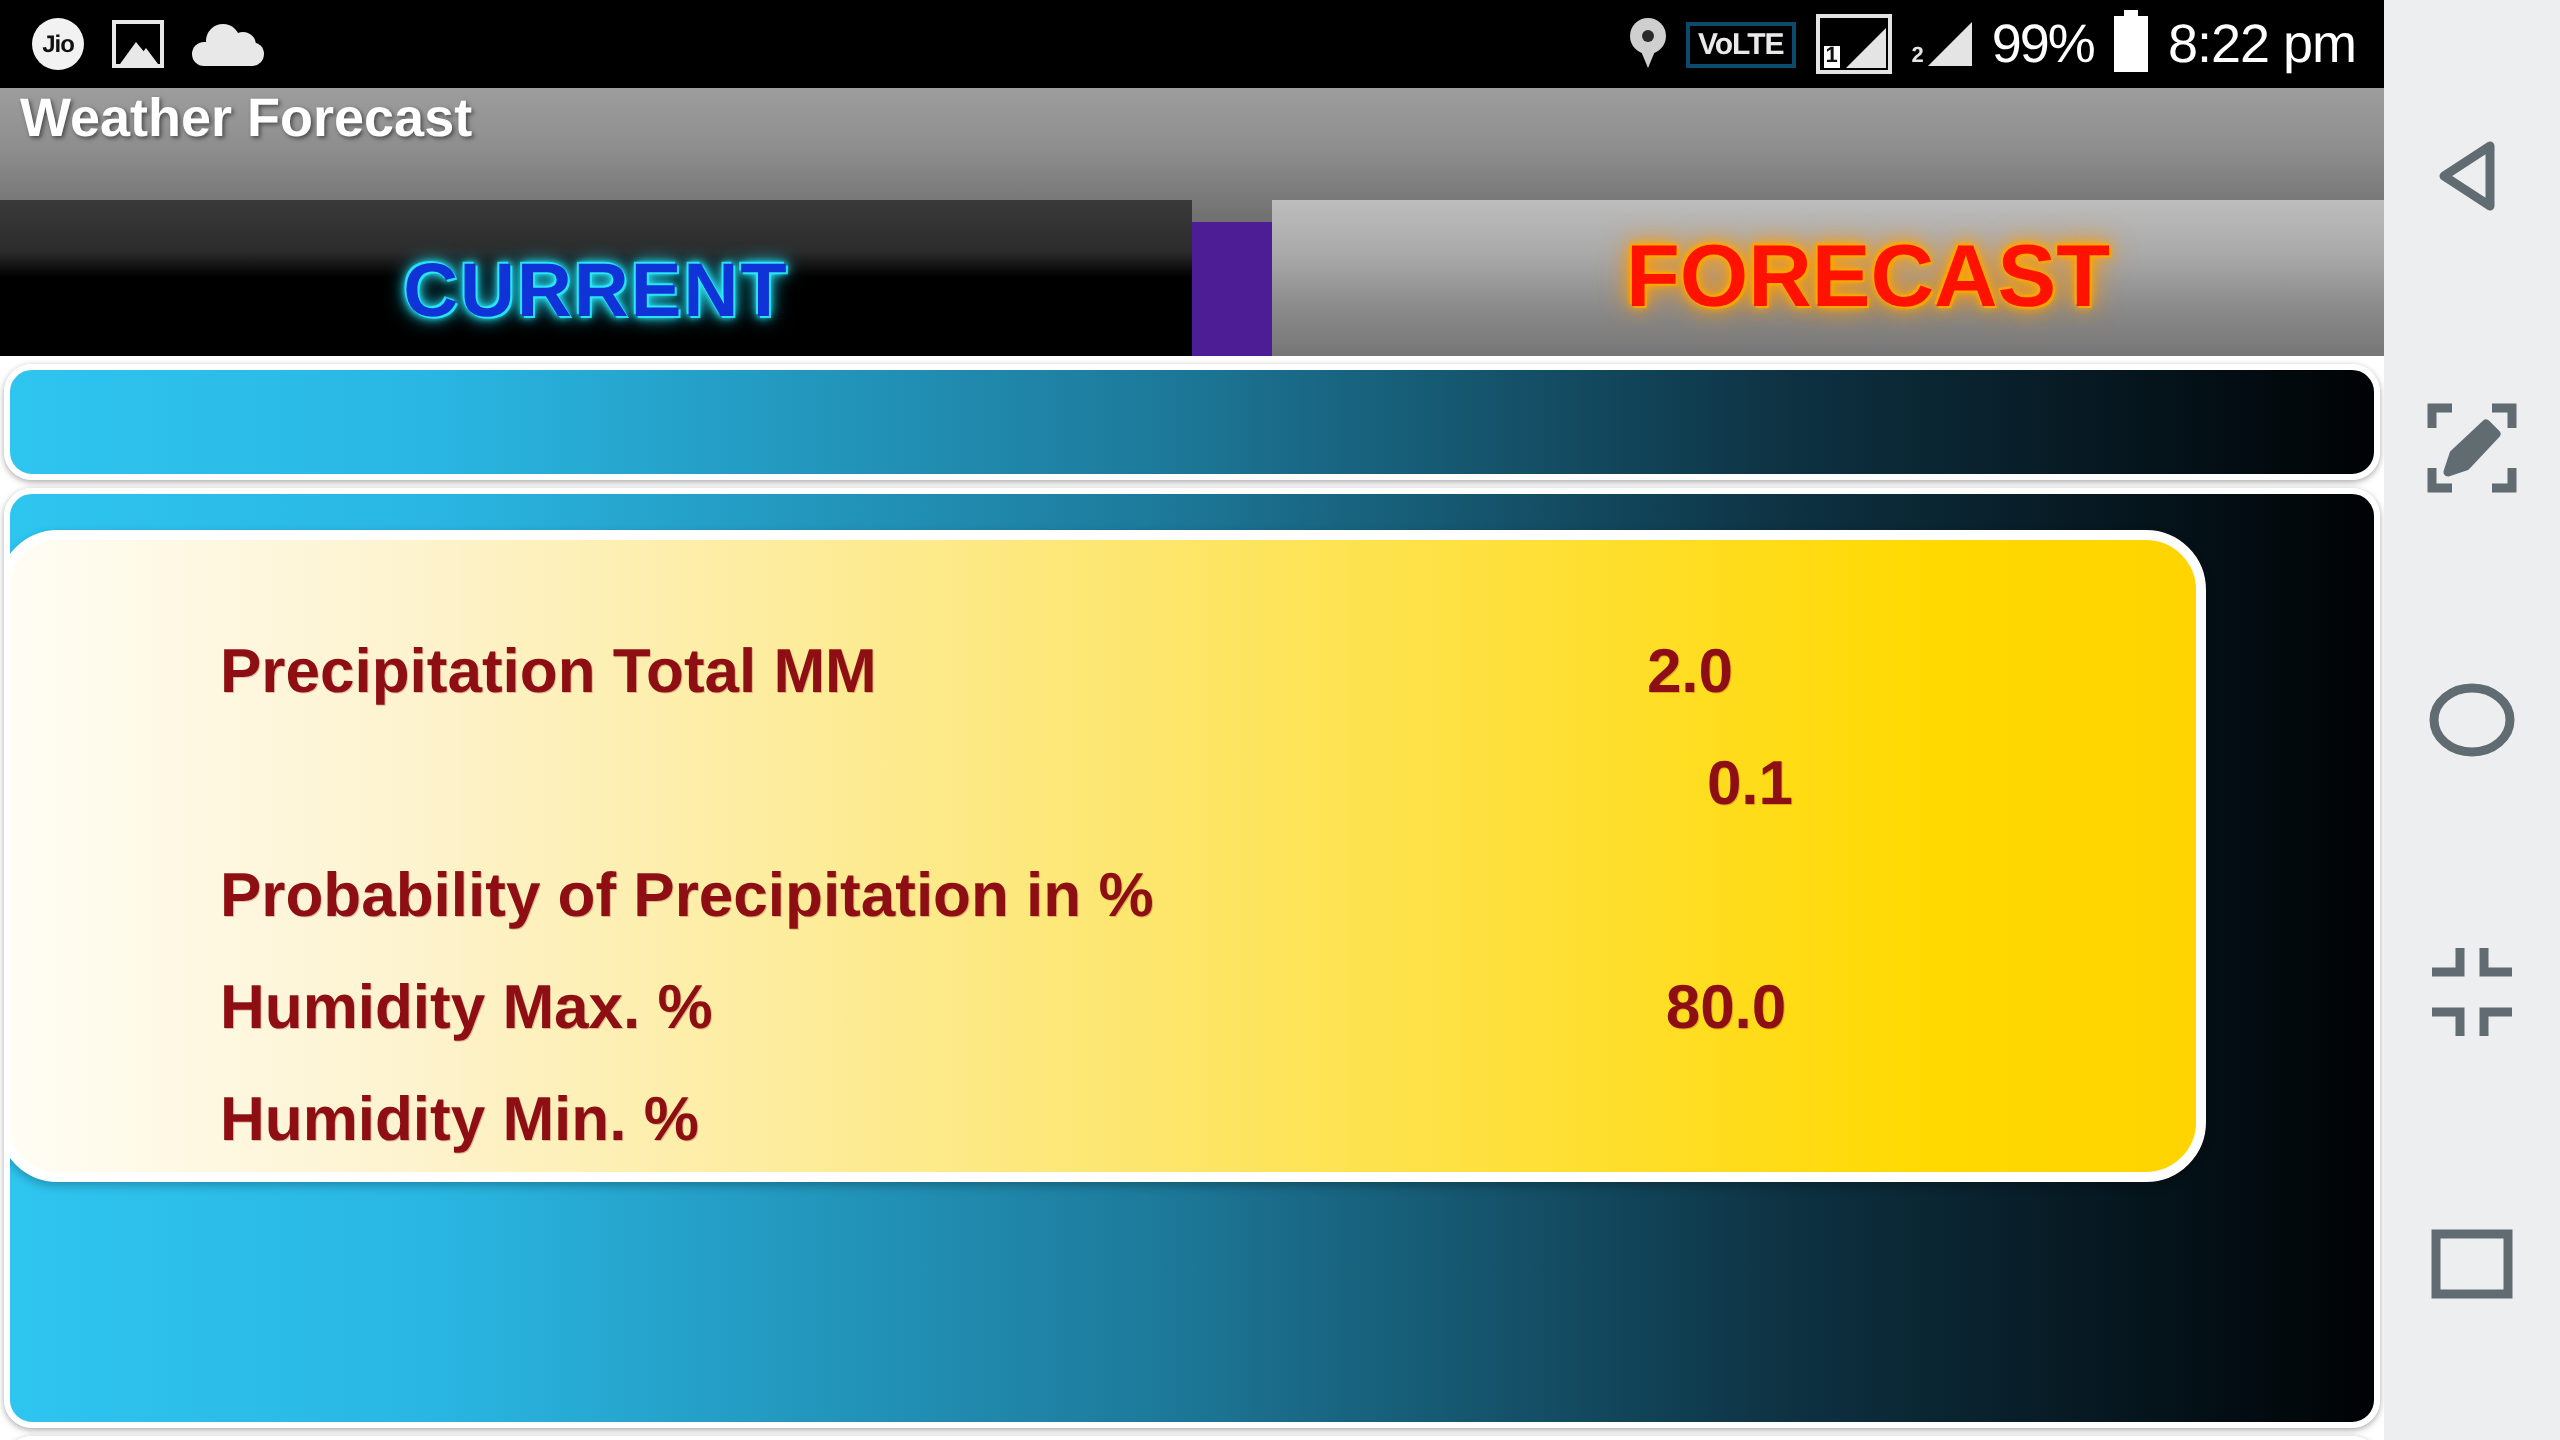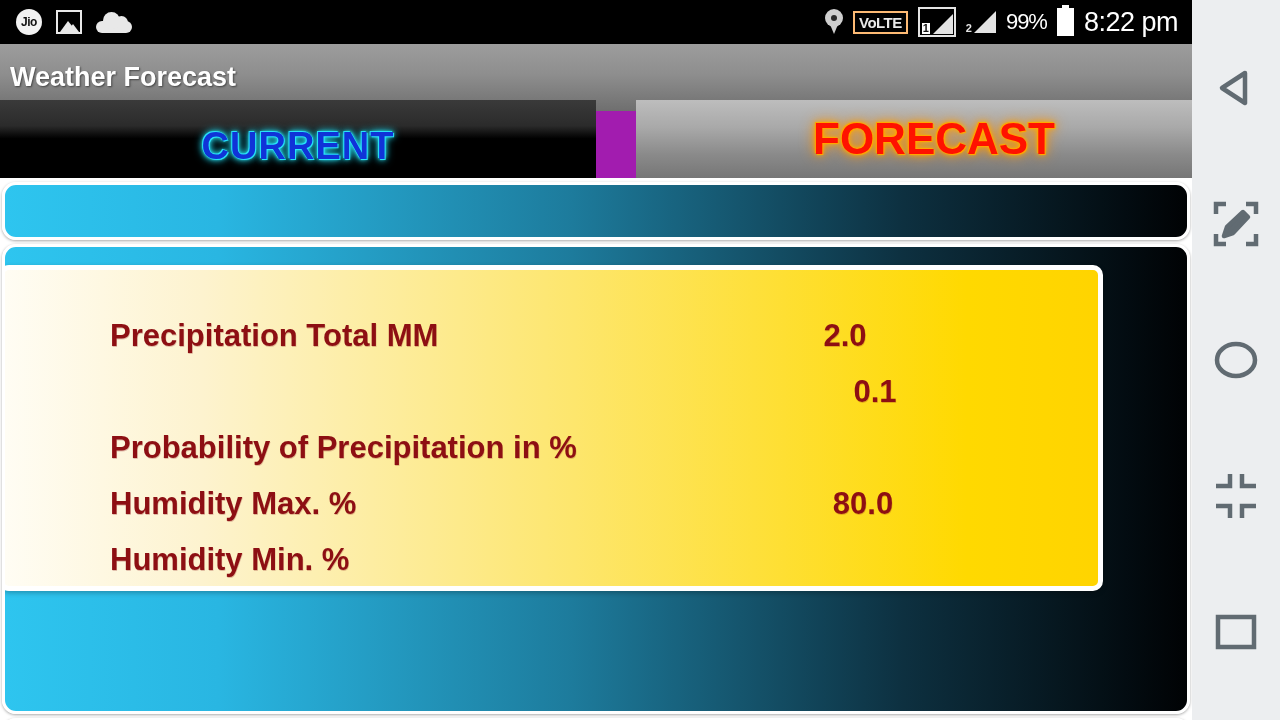--- a/index.html
+++ b/index.html
@@ -2,21 +2,21 @@
 <html><head>
 <meta charset="utf-8">
 <style>
   * { margin:0; padding:0; box-sizing:border-box; }
   html,body { width:1280px; height:720px; overflow:hidden; background:#000; }
   body { font-family:"Liberation Sans", sans-serif; }
 
   #screen { position:relative; width:1280px; height:720px; }
 
   
-  #phone { position:absolute; left:0; top:0; width:1192px; height:720px; background:#a21caf; overflow:hidden; }
+  #phone { position:absolute; left:0; top:0; width:1192px; height:720px; background:#4c1d95; overflow:hidden; }
 
   
   #statusbar { position:absolute; left:0; top:0; width:1192px; height:44px; background:#000;
                display:flex; align-items:center; }
   .sb-left { display:flex; align-items:center; gap:14px; padding-left:16px; }
   .sb-right { display:flex; align-items:center; gap:10px; margin-left:auto; padding-right:14px; }
 
   .jio-icon { width:26px; height:26px; border-radius:50%; background:#f2f2f2; color:#111;
               font-size:12px; font-weight:bold; display:flex; align-items:center; justify-content:center;
               font-family:"Liberation Sans", sans-serif; letter-spacing:-0.5px; }
@@ -29,40 +29,40 @@
   .cloud-icon .c1 { position:absolute; left:0; bottom:0; width:36px; height:12px; background:#e8e8e8; border-radius:7px; }
   .cloud-icon .c2 { position:absolute; left:7px; top:1px; width:17px; height:17px; background:#e8e8e8; border-radius:50%; }
   .cloud-icon .c3 { position:absolute; left:19px; top:5px; width:13px; height:13px; background:#e8e8e8; border-radius:50%; }
 
   .pin-icon { width:18px; height:26px; position:relative; }
   .pin-icon .head { position:absolute; top:0; left:0; width:18px; height:18px; border-radius:50% 50% 50% 50%; background:#cfcfcf; }
   .pin-icon .dot { position:absolute; top:6px; left:6px; width:6px; height:6px; border-radius:50%; background:#2a2a2a; }
   .pin-icon .tip { position:absolute; top:13px; left:4px; width:0; height:0;
       border-left:5px solid transparent; border-right:5px solid transparent; border-top:12px solid #cfcfcf; }
 
-  .volte { border:2px solid #fdba74; color:#e9e9e9; font-size:15px; font-weight:bold; padding:0 4px;
+  .volte { border:2px solid #0c4a6e; color:#e9e9e9; font-size:15px; font-weight:bold; padding:0 4px;
            line-height:19px; height:23px; letter-spacing:-0.5px; }
   .sig-box { position:relative; width:38px; height:30px; border:2px solid #e4e4e4; }
   .sig-box .lte { position:absolute; left:3px; top:0px; font-size:11px; font-weight:bold; color:#fff; line-height:11px;margin-top:48px; }
   .sig-box .num { position:absolute; left:2px; bottom:1px; font-size:11px; font-weight:bold; color:#fff;
                   background:#fff; color:#111; line-height:11px; padding:0 1px; }
   .tri { width:0; height:0; border-left:20px solid transparent; border-bottom:20px solid #e4e4e4; }
   .sig-box .tri { position:absolute; right:1px; bottom:1px; }
   .sig2 { display:flex; align-items:flex-end; gap:2px; }
   .sig2 .num2 { font-size:11px; font-weight:bold; color:#e4e4e4; line-height:10px; }
   .sig2 .tri2 { width:0; height:0; border-left:22px solid transparent; border-bottom:22px solid #e4e4e4; }
-  .pct { color:#fff; font-size:22px; font-weight:normal; letter-spacing:-1px; }
+  .pct { color:#fff; font-size:27px; font-weight:normal; letter-spacing:-1px; }
   .batt { width:17px; height:28px; border:0; background:#fff; position:relative; }
   .batt::before { content:""; position:absolute; left:5px; top:-3px; width:7px; height:3px; background:#fff; }
   .clock { color:#fff; font-size:27px; letter-spacing:-0.5px; }
 
   
   #titlebar { position:absolute; left:0; top:44px; width:1192px; height:67px;
       background:linear-gradient(to bottom,#9d9d9d 0%,#8e8e8e 45%,#6f6f6f 100%);
-      display:flex; align-items:center; }
+      display:flex; }
   #titlebar .t { color:#fff; font-size:27px; font-weight:bold; padding-left:10px;
       text-shadow:1px 1px 2px rgba(0,0,0,.5); }
 
   
   #tabs { position:absolute; left:0; top:100px; width:1192px; height:78px; display:flex; }
   .tab { position:relative; flex:0 0 auto; display:flex; align-items:center; justify-content:center; }
   #tab-current { width:596px; height:92px;
       background:linear-gradient(to bottom,#3a3a3a 0%,#2b2b2b 28%,#000 42%,#000 100%); }
   #tab-forecast { width:596px; height:78px;
       background:linear-gradient(to bottom,#bdbdbd 0%,#a9a9a9 35%,#8a8a8a 70%,#767676 100%);margin-left:40px; }
@@ -75,21 +75,21 @@
   #content { position:absolute; left:0; top:178px; width:1192px; height:542px; background:#fff; overflow:hidden; }
 
   .day-card { position:relative; margin:4px 2px 0 2px; border:3px solid #ffffff; border-radius:14px;
       background:linear-gradient(to right,#2ec5ef 0%,#29b6e2 18%,#1d7b9c 48%,#0d3040 76%,#000204 100%);
       overflow:hidden; box-shadow:0 1px 3px rgba(0,0,0,.35); }
   #card-header { height:58px; }
   #card-main { height:470px; }
   #card-next { height:40px; }
 
   .inner-card { position:absolute; left:-6px; top:18px; width:1104px; height:326px;
-      border:5px solid #ffffff; border-radius:10px;
+      border:5px solid #ffffff; border-radius:30px;
       background:linear-gradient(to right,#fffdf4 0%,#fdf3cf 18%,#fde66d 52%,#ffd900 88%,#ffd400 100%);
       box-shadow:0 2px 5px rgba(0,0,0,.25); }
 
   .row { position:absolute; left:0; width:1094px; height:56px; display:block; }
   .row .label { position:absolute; left:106px; top:0; font-size:31px; font-weight:bold; color:#8d0f13;
       white-space:nowrap; text-shadow:0.5px 0.5px 0 rgba(140,20,20,.25); }
   .row .value { position:absolute; top:0; font-size:31px; font-weight:bold; color:#8d0f13;
       text-align:center; width:120px; text-shadow:0.5px 0.5px 0 rgba(140,20,20,.25); }
 
   

